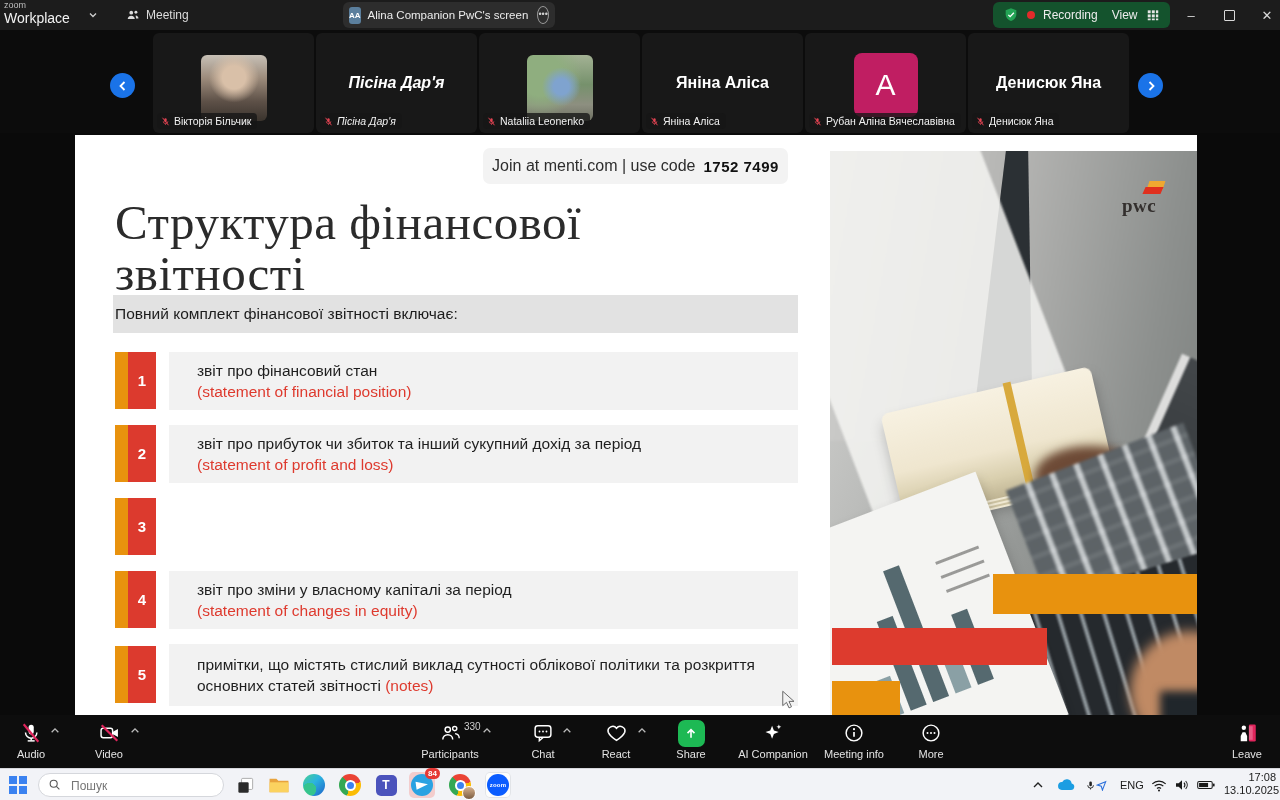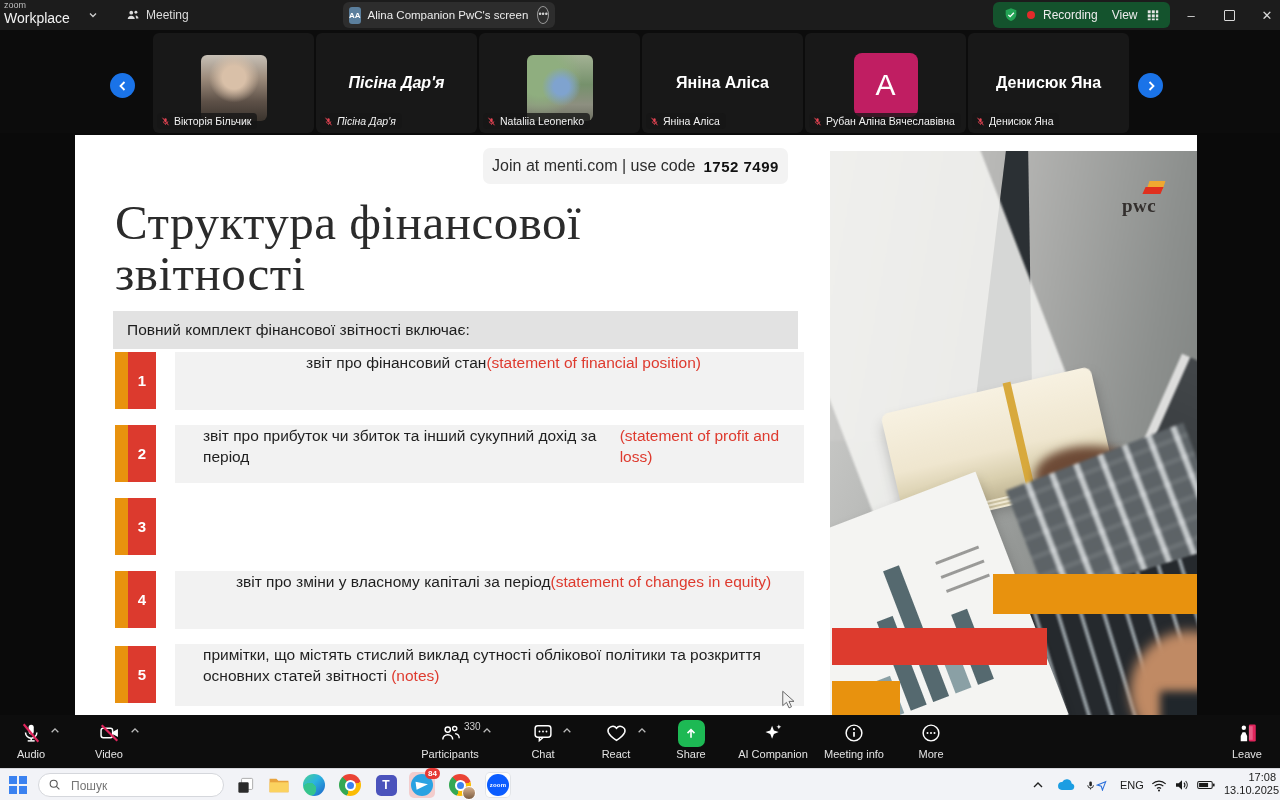--- a/index.html
+++ b/index.html
@@ -43,22 +43,22 @@
   .avatar-sq{position:absolute;left:50%;top:20px;transform:translateX(-50%);width:64px;height:64px;border-radius:8px;background:#c01e62;display:flex;align-items:center;justify-content:center;color:#fff;font-size:30px;}
   .nameplate{position:absolute;left:4px;bottom:4px;display:inline-flex;align-items:center;gap:4px;background:rgba(22,22,22,.78);border-radius:4px;padding:2px 6px 2px 4px;color:#f2f2f2;font-size:10.5px;white-space:nowrap;}
 
   
   .stage{position:absolute;top:133px;left:0;width:1280px;height:582px;background:#0a0a0a;}
   .slide{position:absolute;left:75px;top:2px;width:1122px;height:580px;background:#fff;overflow:hidden;}
   .slide-title{position:absolute;left:40px;top:26px;font-family:"Liberation Serif",serif;font-size:49px;line-height:51px;color:#2b2b2b;letter-spacing:.5px;margin-top:36px;}
   .menti{position:absolute;left:408px;top:13px;width:305px;height:36px;background:#f3f3f3;border-radius:7px;display:flex;align-items:center;justify-content:center;gap:8px;}
   .menti-prefix{font-size:16px;color:#2d2d2d;}
   .menti-code{font-size:15px;color:#111;font-weight:bold;letter-spacing:.5px;}
-  .list-header{position:absolute;left:38px;top:176px;width:685px;height:38px;background:#e2e2e2;display:flex;align-items:center;padding-left:14px;box-sizing:border-box;font-size:15.5px;color:#1c1c1c;}
-  .lrow{position:absolute;left:100px;width:629px;background:#f2f2f2;display:flex;flex-direction:row;justify-content:center;padding-left:28px;box-sizing:border-box;}
+  .list-header{position:absolute;left:38px;top:160px;width:685px;height:38px;background:#e2e2e2;display:flex;align-items:center;padding-left:2px;box-sizing:border-box;font-size:15.5px;color:#1c1c1c;}
+  .lrow{position:absolute;left:94px;width:629px;background:#f2f2f2;display:flex;flex-direction:column;justify-content:center;padding-left:28px;box-sizing:border-box;}
   .r1{top:217px;height:58px;} .r2{top:290px;height:58px;} .r3{top:363px;height:58px;} .r4{top:436px;height:58px;} .r5{top:509px;height:62px;padding-right:14px;}
   .lrow .uk{font-size:15.5px;color:#1f1f1f;line-height:21px;}
   .lrow .en{font-size:15.5px;color:#de3a2e;line-height:21px;}
   .badge{position:absolute;left:40px;width:41px;height:57px;background:#dc3a2e;}
   .b1{top:217px;} .b2{top:290px;} .b3{top:363px;} .b4{top:436px;} .b5{top:511px;}
   .badge::before{content:"";position:absolute;left:0;top:0;bottom:0;width:13px;background:#e8920e;}
   .badge-num{position:absolute;left:13px;right:0;top:0;bottom:0;display:flex;align-items:center;justify-content:center;color:#fff;font-size:15px;font-weight:bold;}
 
   
   .photo{position:absolute;left:755px;top:16px;width:367px;height:580px;overflow:hidden;

